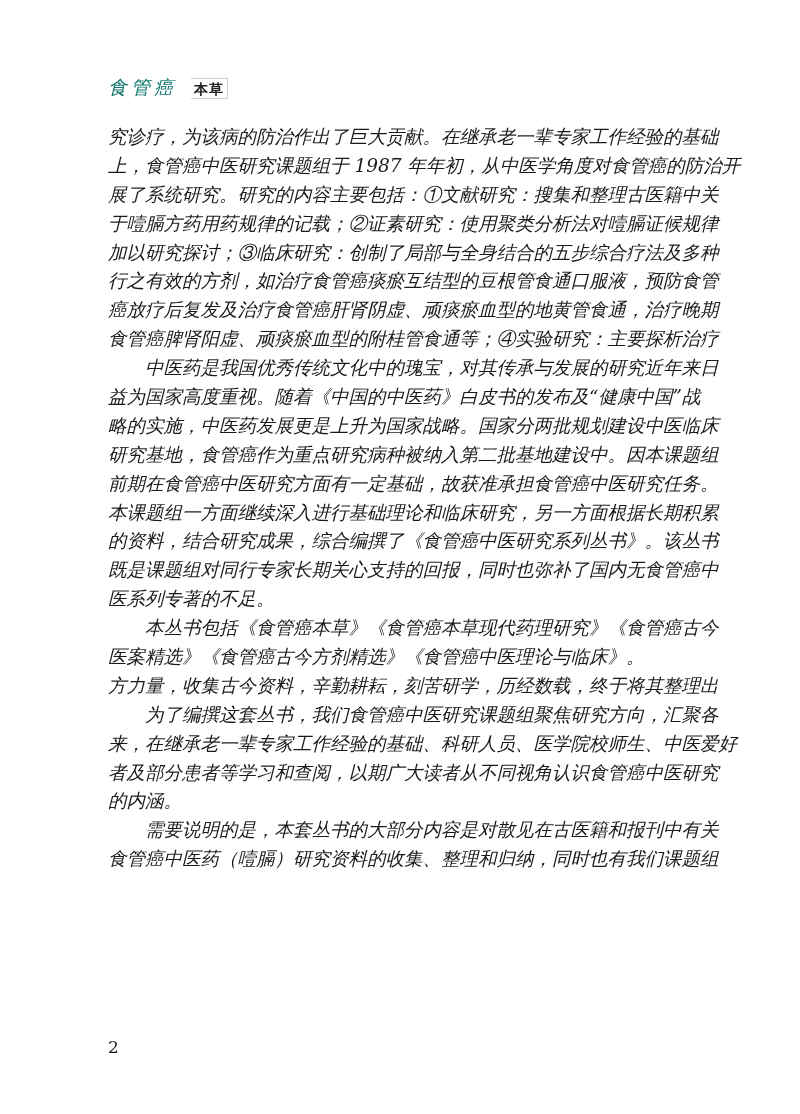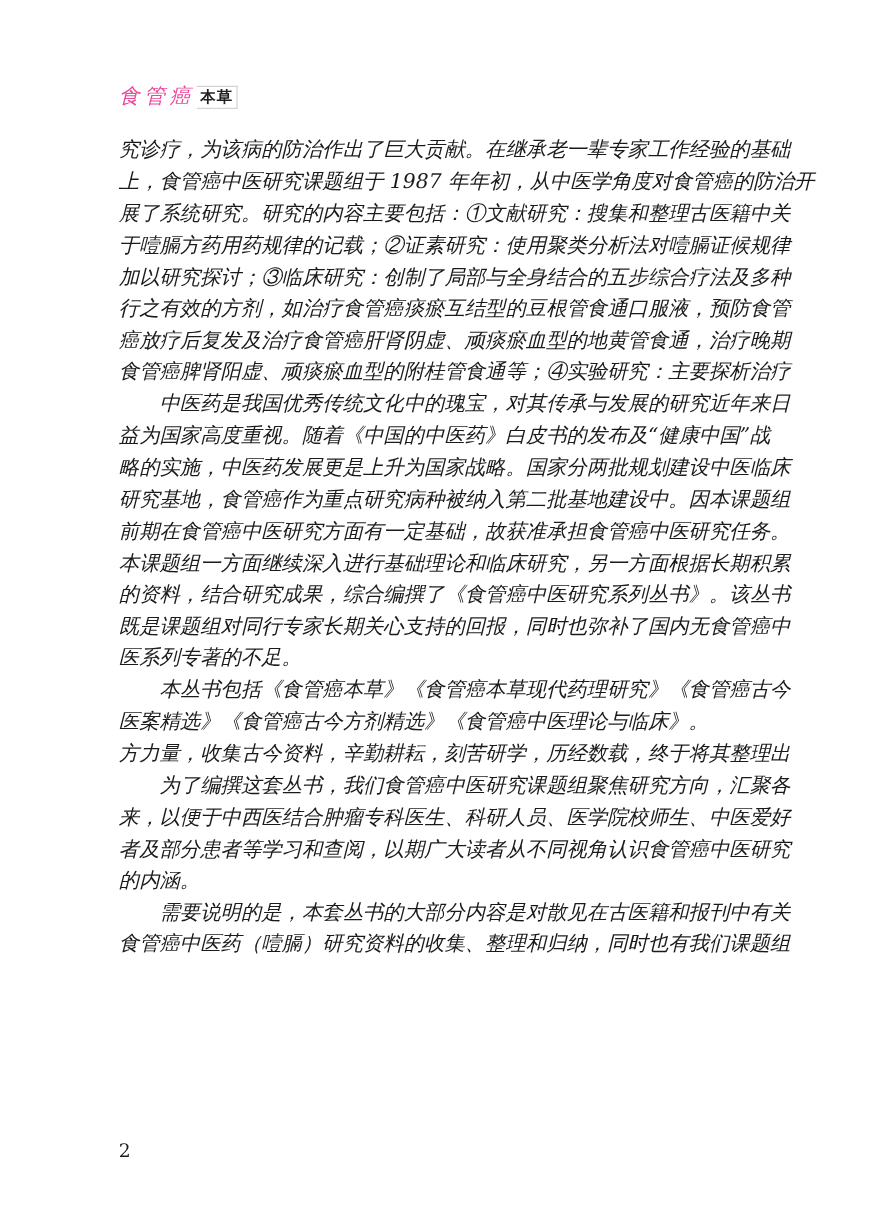--- a/index.html
+++ b/index.html
@@ -19,26 +19,26 @@
       position: absolute;
       left: 108px;
       top: 76px;
       display: flex;
       align-items: center;
       height: 24px;
     }
     .header-series {
       font-family: "DejaVu Serif", "Liberation Serif", serif;
       font-size: 19px;
-      color: #ec4899;
+      color: #0f766e;
       letter-spacing: 4px;
       font-style: italic;
     }
     .header-sub {
-      margin-left: 2px;
+      margin-left: 14px;
       font-size: 14px;
       font-weight: bold;
       color: #222;
       padding: 1px 3px 0 3px;
       border-top: 1px solid #cfcfcf;
       border-right: 1px solid #cfcfcf;
       border-bottom: 1px solid #cfcfcf;
       line-height: 18px;
       letter-spacing: 1px;
       text-align: center;
@@ -108,21 +108,21 @@
   </div>
 
   <div>
     <div class="line indent">本丛书包括《食管癌本草》《食管癌本草现代药理研究》《食管癌古今</div>
     <div class="line last">医案精选》《食管癌古今方剂精选》《食管癌中医理论与临床》。</div>
   </div>
 
   <div>
     <div class="line">方力量，收集古今资料，辛勤耕耘，刻苦研学，历经数载，终于将其整理出</div>
     <div class="line indent">为了编撰这套丛书，我们食管癌中医研究课题组聚焦研究方向，汇聚各</div>
-    <div class="line">来，以便于中西医结合肿瘤专科医生、科研人员、医学院校师生、中医爱好</div>
+    <div class="line">来，在继承老一辈专家工作经验的基础、科研人员、医学院校师生、中医爱好</div>
     <div class="line">者及部分患者等学习和查阅，以期广大读者从不同视角认识食管癌中医研究</div>
     <div class="line last">的内涵。</div>
   </div>
 
   <div>
     <div class="line indent">需要说明的是，本套丛书的大部分内容是对散见在古医籍和报刊中有关</div>
     <div class="line">食管癌中医药（噎膈）研究资料的收集、整理和归纳，同时也有我们课题组</div>
   </div>
 </div>
 

